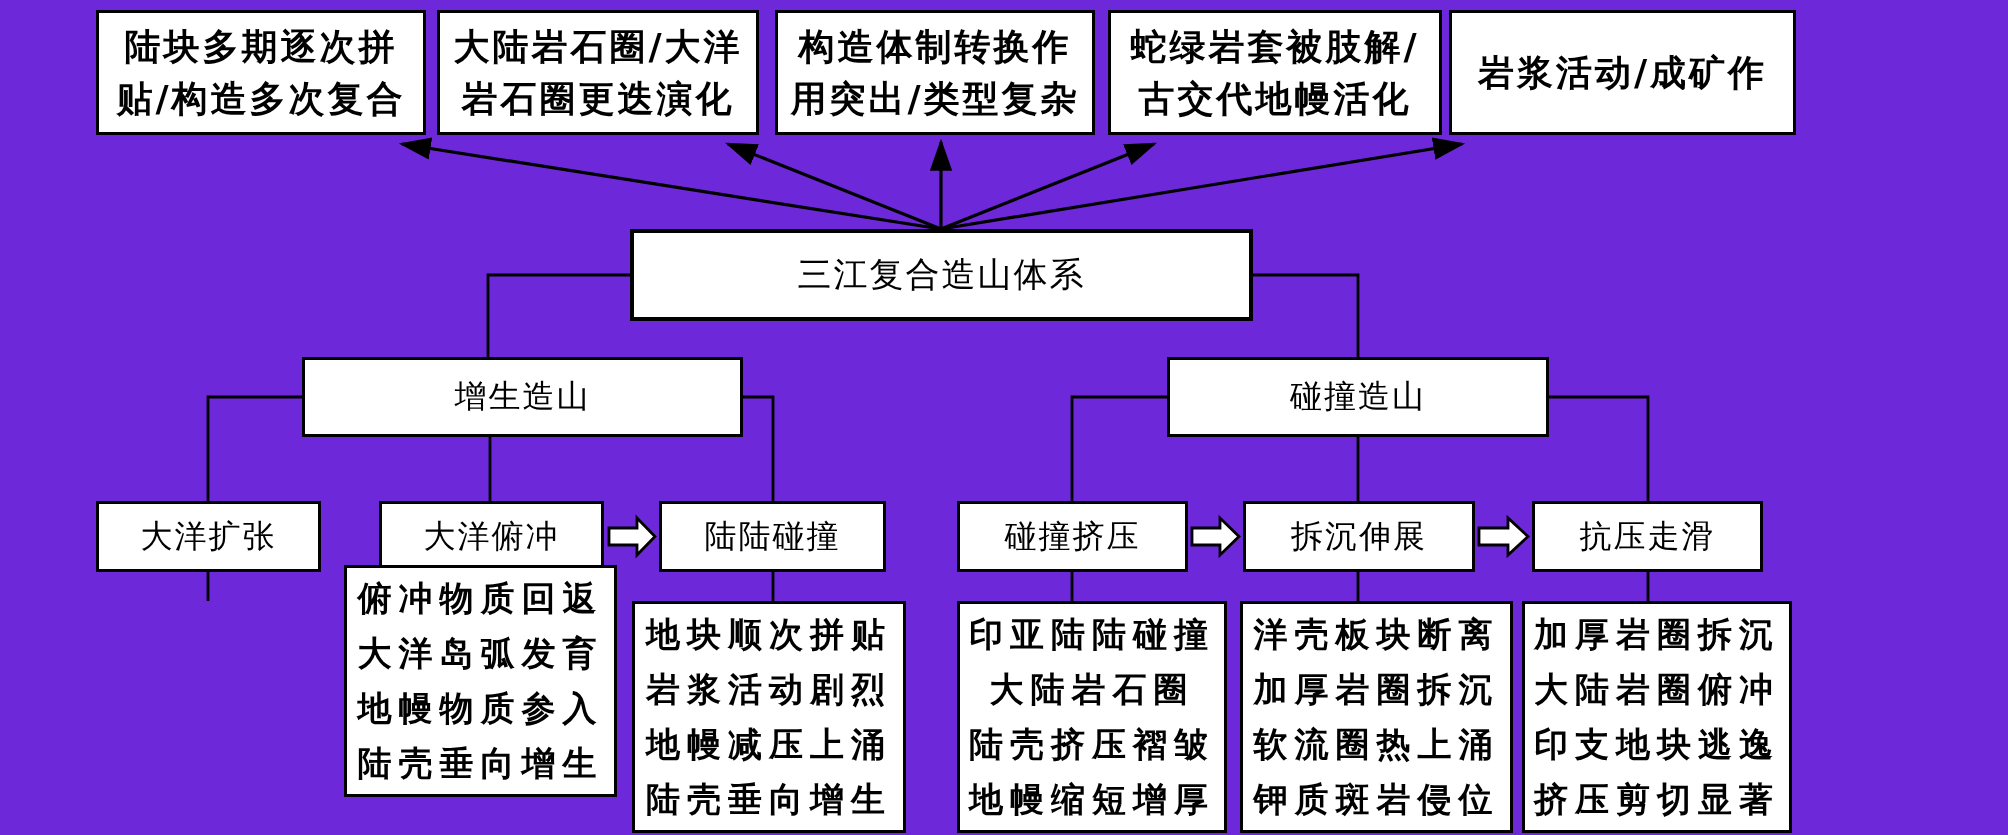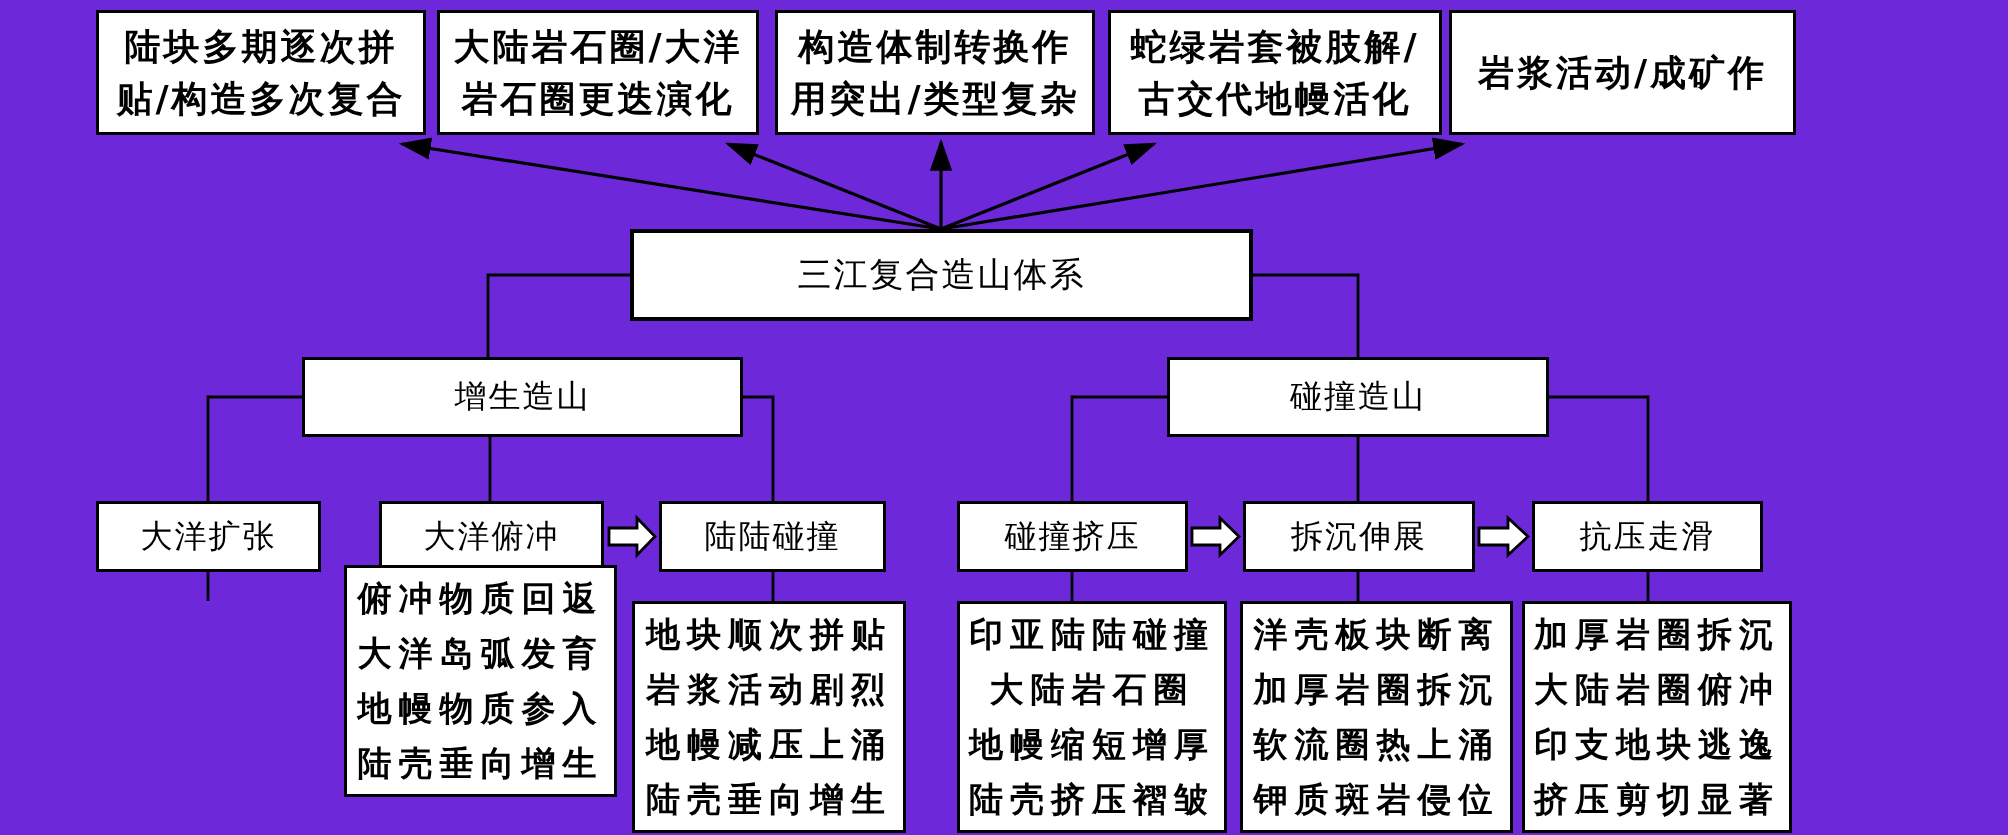--- a/index.html
+++ b/index.html
@@ -157,22 +157,22 @@
   </div>
   <div class="box" style="left:632px;top:601px;width:274px;height:232px">
     <div class="detail-line">地块顺次拼贴</div>
     <div class="detail-line">岩浆活动剧烈</div>
     <div class="detail-line">地幔减压上涌</div>
     <div class="detail-line">陆壳垂向增生</div>
   </div>
   <div class="box" style="left:957px;top:601px;width:270px;height:232px">
     <div class="detail-line">印亚陆陆碰撞</div>
     <div class="detail-line">大陆岩石圈</div>
+    <div class="detail-line">陆壳挤压褶皱</div>
     <div class="detail-line">地幔缩短增厚</div>
-    <div class="detail-line">陆壳挤压褶皱</div>
   </div>
   <div class="box" style="left:1240px;top:601px;width:273px;height:232px">
     <div class="detail-line">洋壳板块断离</div>
     <div class="detail-line">加厚岩圈拆沉</div>
     <div class="detail-line">软流圈热上涌</div>
     <div class="detail-line">钾质斑岩侵位</div>
   </div>
   <div class="box" style="left:1522px;top:601px;width:270px;height:232px">
     <div class="detail-line">加厚岩圈拆沉</div>
     <div class="detail-line">大陆岩圈俯冲</div>

